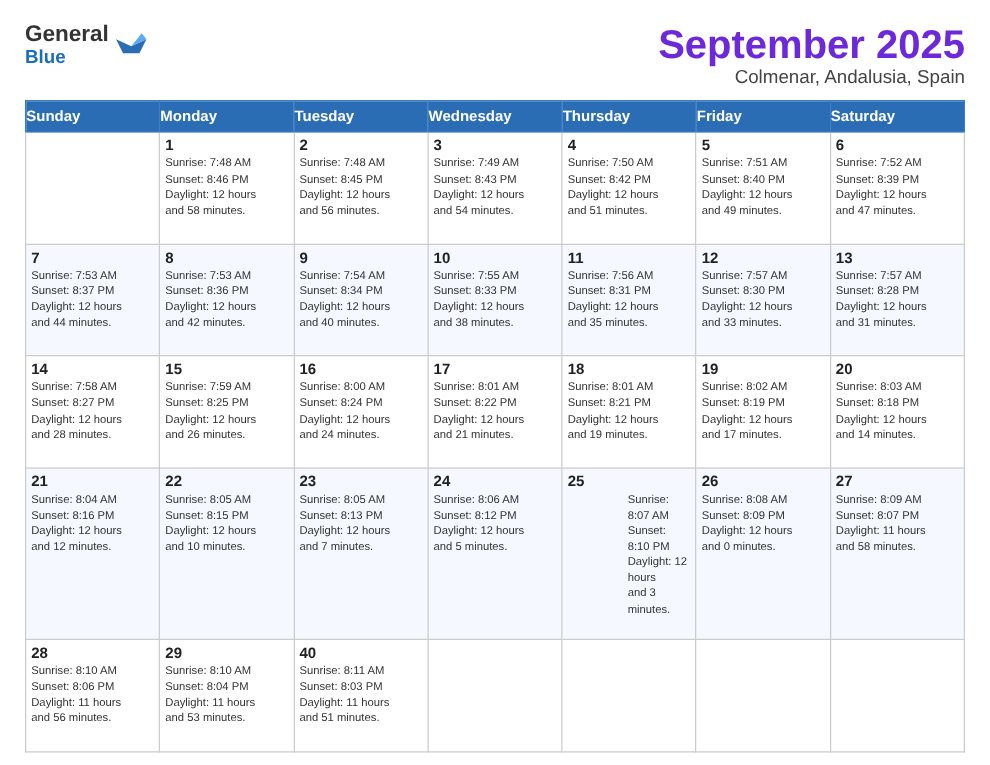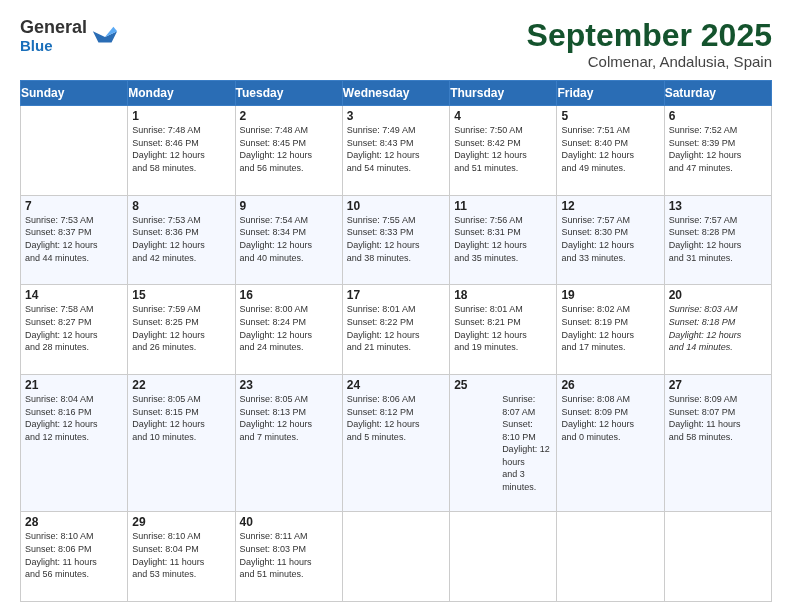--- a/index.html
+++ b/index.html
@@ -47,21 +47,21 @@
       width: 28px;
       height: 28px;
       margin-left: 2px;
     }
     .title-block {
       text-align: right;
     }
     .main-title {
       font-size: 32px;
       font-weight: bold;
-      color: #14532d;
+      color: #6d28d9;
       line-height: 1.1;
     }
     .subtitle {
       font-size: 15px;
       color: #444;
     }
     .calendar {
       flex: 1;
       border: 1px solid #ccc;
       border-collapse: collapse;
@@ -275,21 +275,21 @@
           </td>
           <td>
             <span class="day-num">19</span>
             <div class="day-info" style="white-space: pre-line;">Sunrise: 8:02 AM
 Sunset: 8:19 PM
 Daylight: 12 hours
 and 17 minutes.</div>
           </td>
           <td>
             <span class="day-num">20</span>
-            <div class="day-info" style="white-space: pre-line; font-style: italic;">Sunrise: 8:03 AM
+            <div class="day-info" style="white-space: pre-line;">Sunrise: 8:03 AM
 Sunset: 8:18 PM
 Daylight: 12 hours
 and 14 minutes.</div>
           </td>
         </tr>
         <tr class="row-stripe">
           <td>
             <span class="day-num">21</span>
             <div class="day-info" style="white-space: pre-line;">Sunrise: 8:04 AM
 Sunset: 8:16 PM

